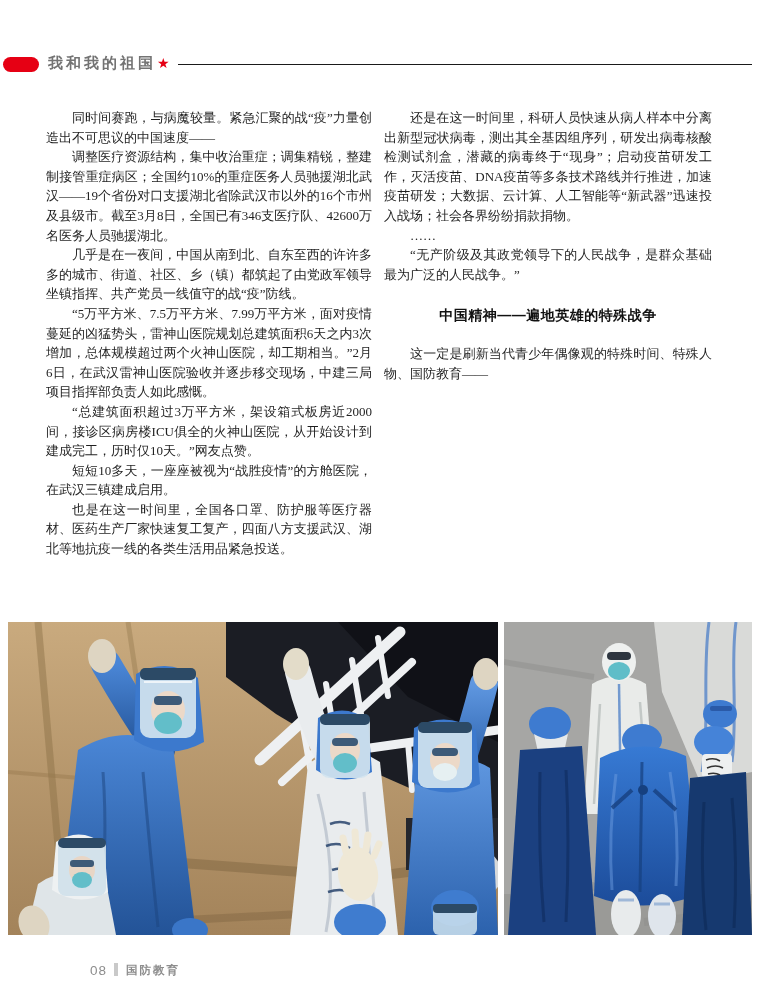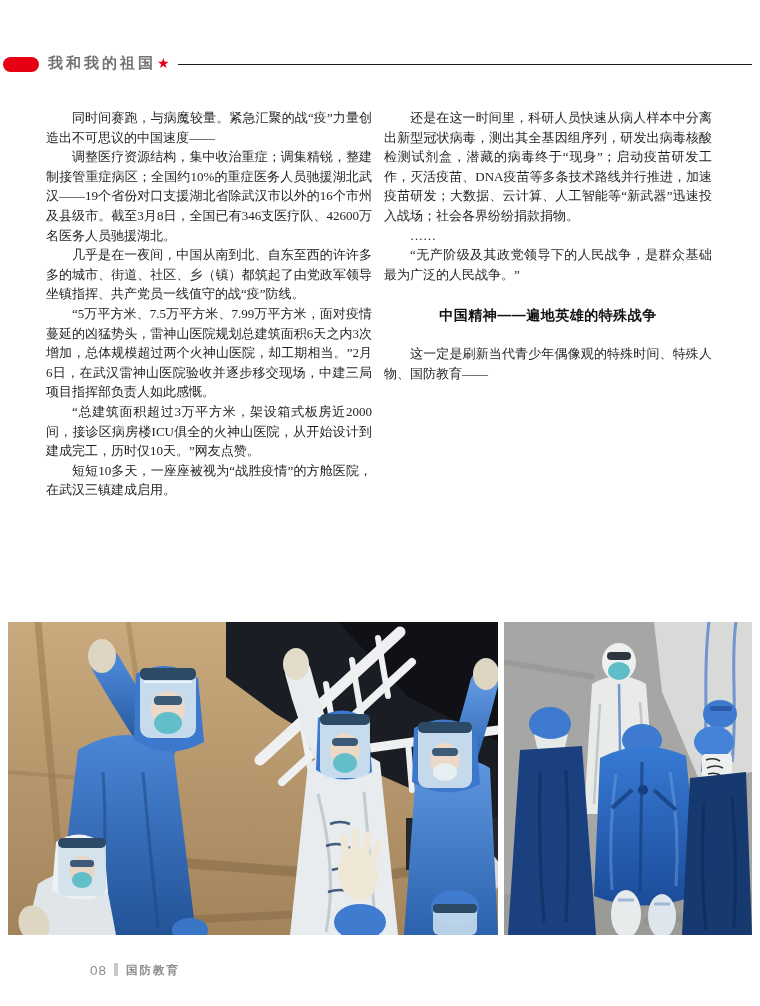--- a/index.html
+++ b/index.html
@@ -53,20 +53,21 @@
     <span class="hdr-rule"></span>
   </div>
 
   <section class="col col-left">
     <p>同时间赛跑，与病魔较量。紧急汇聚的战“疫”力量创造出不可思议的中国速度——</p>
     <p>调整医疗资源结构，集中收治重症；调集精锐，整建制接管重症病区；全国约10%的重症医务人员驰援湖北武汉——19个省份对口支援湖北省除武汉市以外的16个市州及县级市。截至3月8日，全国已有346支医疗队、42600万名医务人员驰援湖北。</p>
     <p>几乎是在一夜间，中国从南到北、自东至西的许许多多的城市、街道、社区、乡（镇）都筑起了由党政军领导坐镇指挥、共产党员一线值守的战“疫”防线。</p>
     <p>“5万平方米、7.5万平方米、7.99万平方米，面对疫情蔓延的凶猛势头，雷神山医院规划总建筑面积6天之内3次增加，总体规模超过两个火神山医院，却工期相当。”2月6日，在武汉雷神山医院验收并逐步移交现场，中建三局项目指挥部负责人如此感慨。</p>
     <p>“总建筑面积超过3万平方米，架设箱式板房近2000间，接诊区病房楼ICU俱全的火神山医院，从开始设计到建成完工，历时仅10天。”网友点赞。</p>
     <p>短短10多天，一座座被视为“战胜疫情”的方舱医院，在武汉三镇建成启用。</p>
+    <p>也是在这一时间里，全国各口罩、防护服等医疗器材、医药生产厂家快速复工复产，四面八方支援武汉、湖北等地抗疫一线的各类生活用品紧急投送。</p>
   </section>
 
   <section class="col col-right">
     <p>还是在这一时间里，科研人员快速从病人样本中分离出新型冠状病毒，测出其全基因组序列，研发出病毒核酸检测试剂盒，潜藏的病毒终于“现身”；启动疫苗研发工作，灭活疫苗、DNA疫苗等多条技术路线并行推进，加速疫苗研发；大数据、云计算、人工智能等“新武器”迅速投入战场；社会各界纷纷捐款捐物。</p>
     <p>……</p>
     <p>“无产阶级及其政党领导下的人民战争，是群众基础最为广泛的人民战争。”</p>
     <h3 class="sub-heading">中国精神——遍地英雄的特殊战争</h3>
     <p>这一定是刷新当代青少年偶像观的特殊时间、特殊人物、国防教育——</p>
   </section>
 

